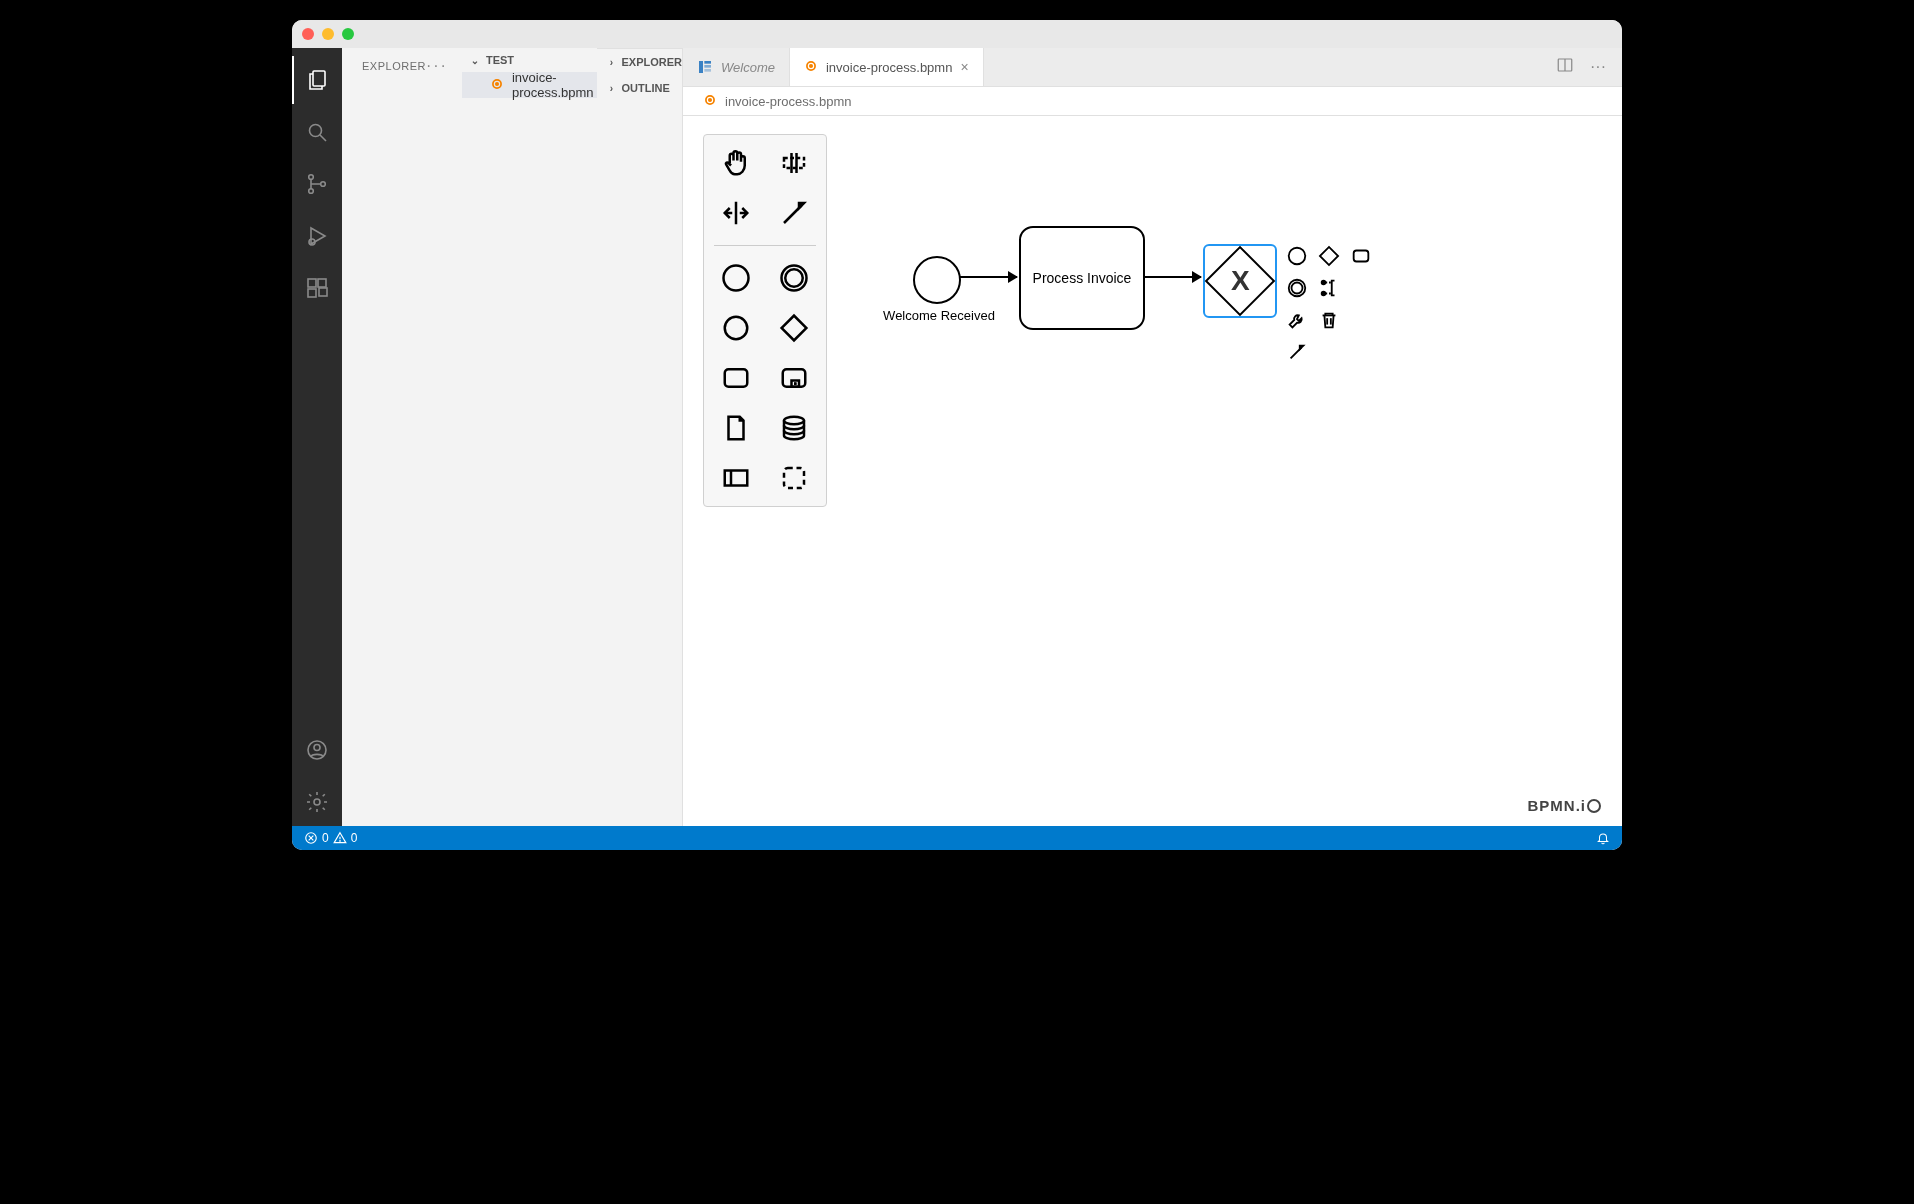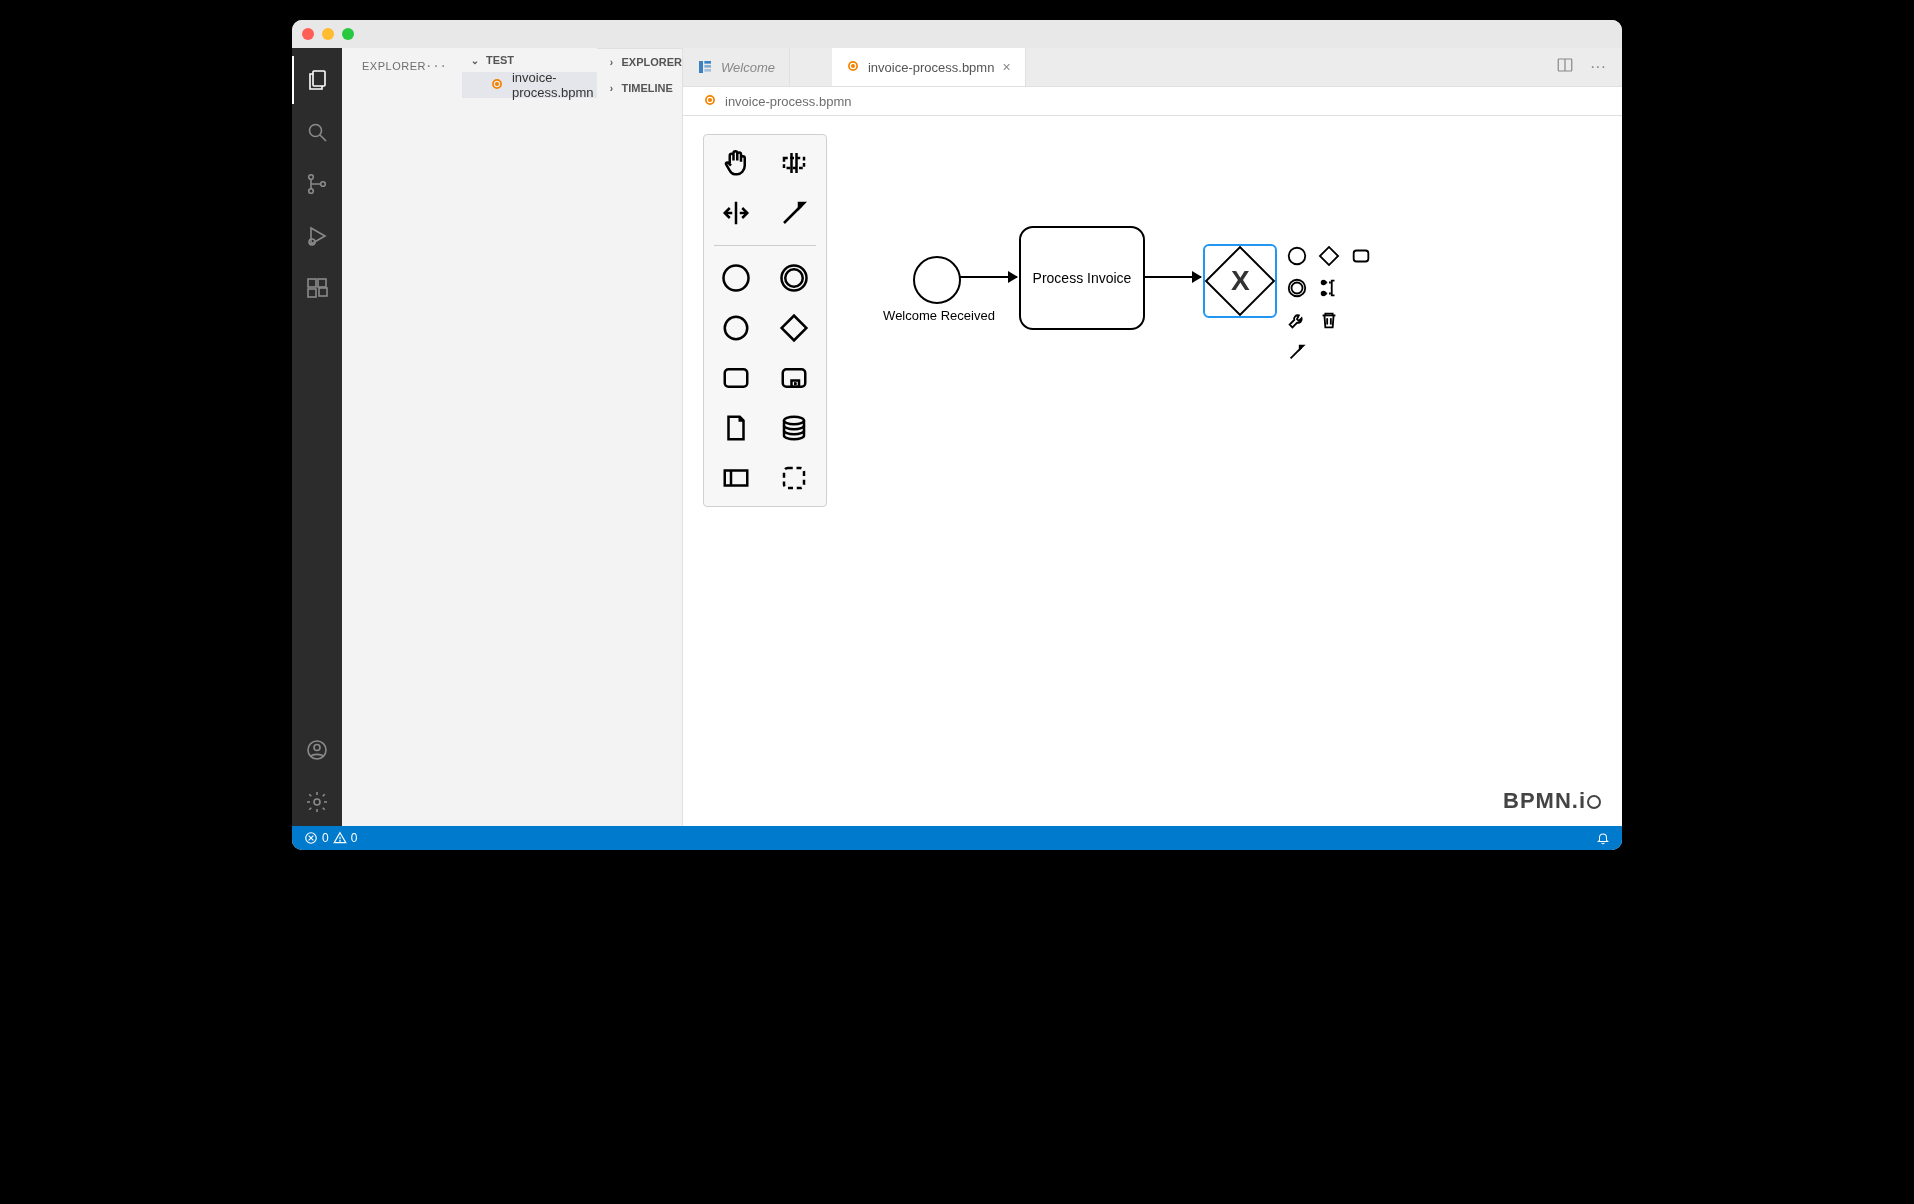--- a/index.html
+++ b/index.html
@@ -143,21 +143,20 @@
   .editor{
     flex:1;
     display:flex;flex-direction:column;
     min-width:0;
   }
   .tabbar{
     height:38px;
     background:var(--tabbar-bg);
     display:flex;align-items:stretch;
     border-bottom:1px solid var(--sidebar-border);
-    gap:42px;
   }
   .tab{
     display:flex;align-items:center;gap:8px;
     padding:0 14px;
     border-right:1px solid var(--sidebar-border);
     cursor:pointer;
     color:var(--tab-text-inactive);
     background:var(--tab-inactive);
   }
   .tab.active{background:var(--tab-active);color:var(--tab-text);}
@@ -267,22 +266,22 @@
     display:grid;grid-template-columns:repeat(3,28px);
     grid-auto-rows:28px;gap:4px;
   }
   .ctx .c{display:flex;align-items:center;justify-content:center;cursor:pointer;}
   .ctx svg{width:22px;height:22px;stroke:#000;fill:none;stroke-width:2;}
 
   
   .watermark{
     position:absolute;right:20px;bottom:12px;
     font-weight:900;letter-spacing:1px;
-    font-size:22px;color:#444;
-    display:flex;align-items:center;
+    font-size:15px;color:#444;
+    display:flex;align-items:flex-end;
   }
   .watermark .io svg{width:16px;height:16px;vertical-align:middle;}
 
   
   .statusbar{
     height:24px;
     background:var(--statusbar-bg);
     color:var(--statusbar-text);
     display:flex;align-items:center;
     padding:0 12px;
@@ -383,21 +382,21 @@
             <span>invoice-process.bpmn</span>
           </div>
         </div>
         <div class="sidebar-bottom">
           <div class="sidebar-collapsed">
             <span class="chev">›</span>
             <span>EXPLORER</span>
           </div>
           <div class="sidebar-collapsed">
             <span class="chev">›</span>
-            <span>TIMELINE</span>
+            <span>OUTLINE</span>
           </div>
         </div>
       </div>
 
       <div class="editor">
         <div class="tabbar">
           <div class="tab welcome">
             <span class="welcome-icon">
               <svg width="16" height="16" viewBox="0 0 24 24">
                   <rect x="3" y="3" width="6" height="18" fill="#3b82c4"></rect>

